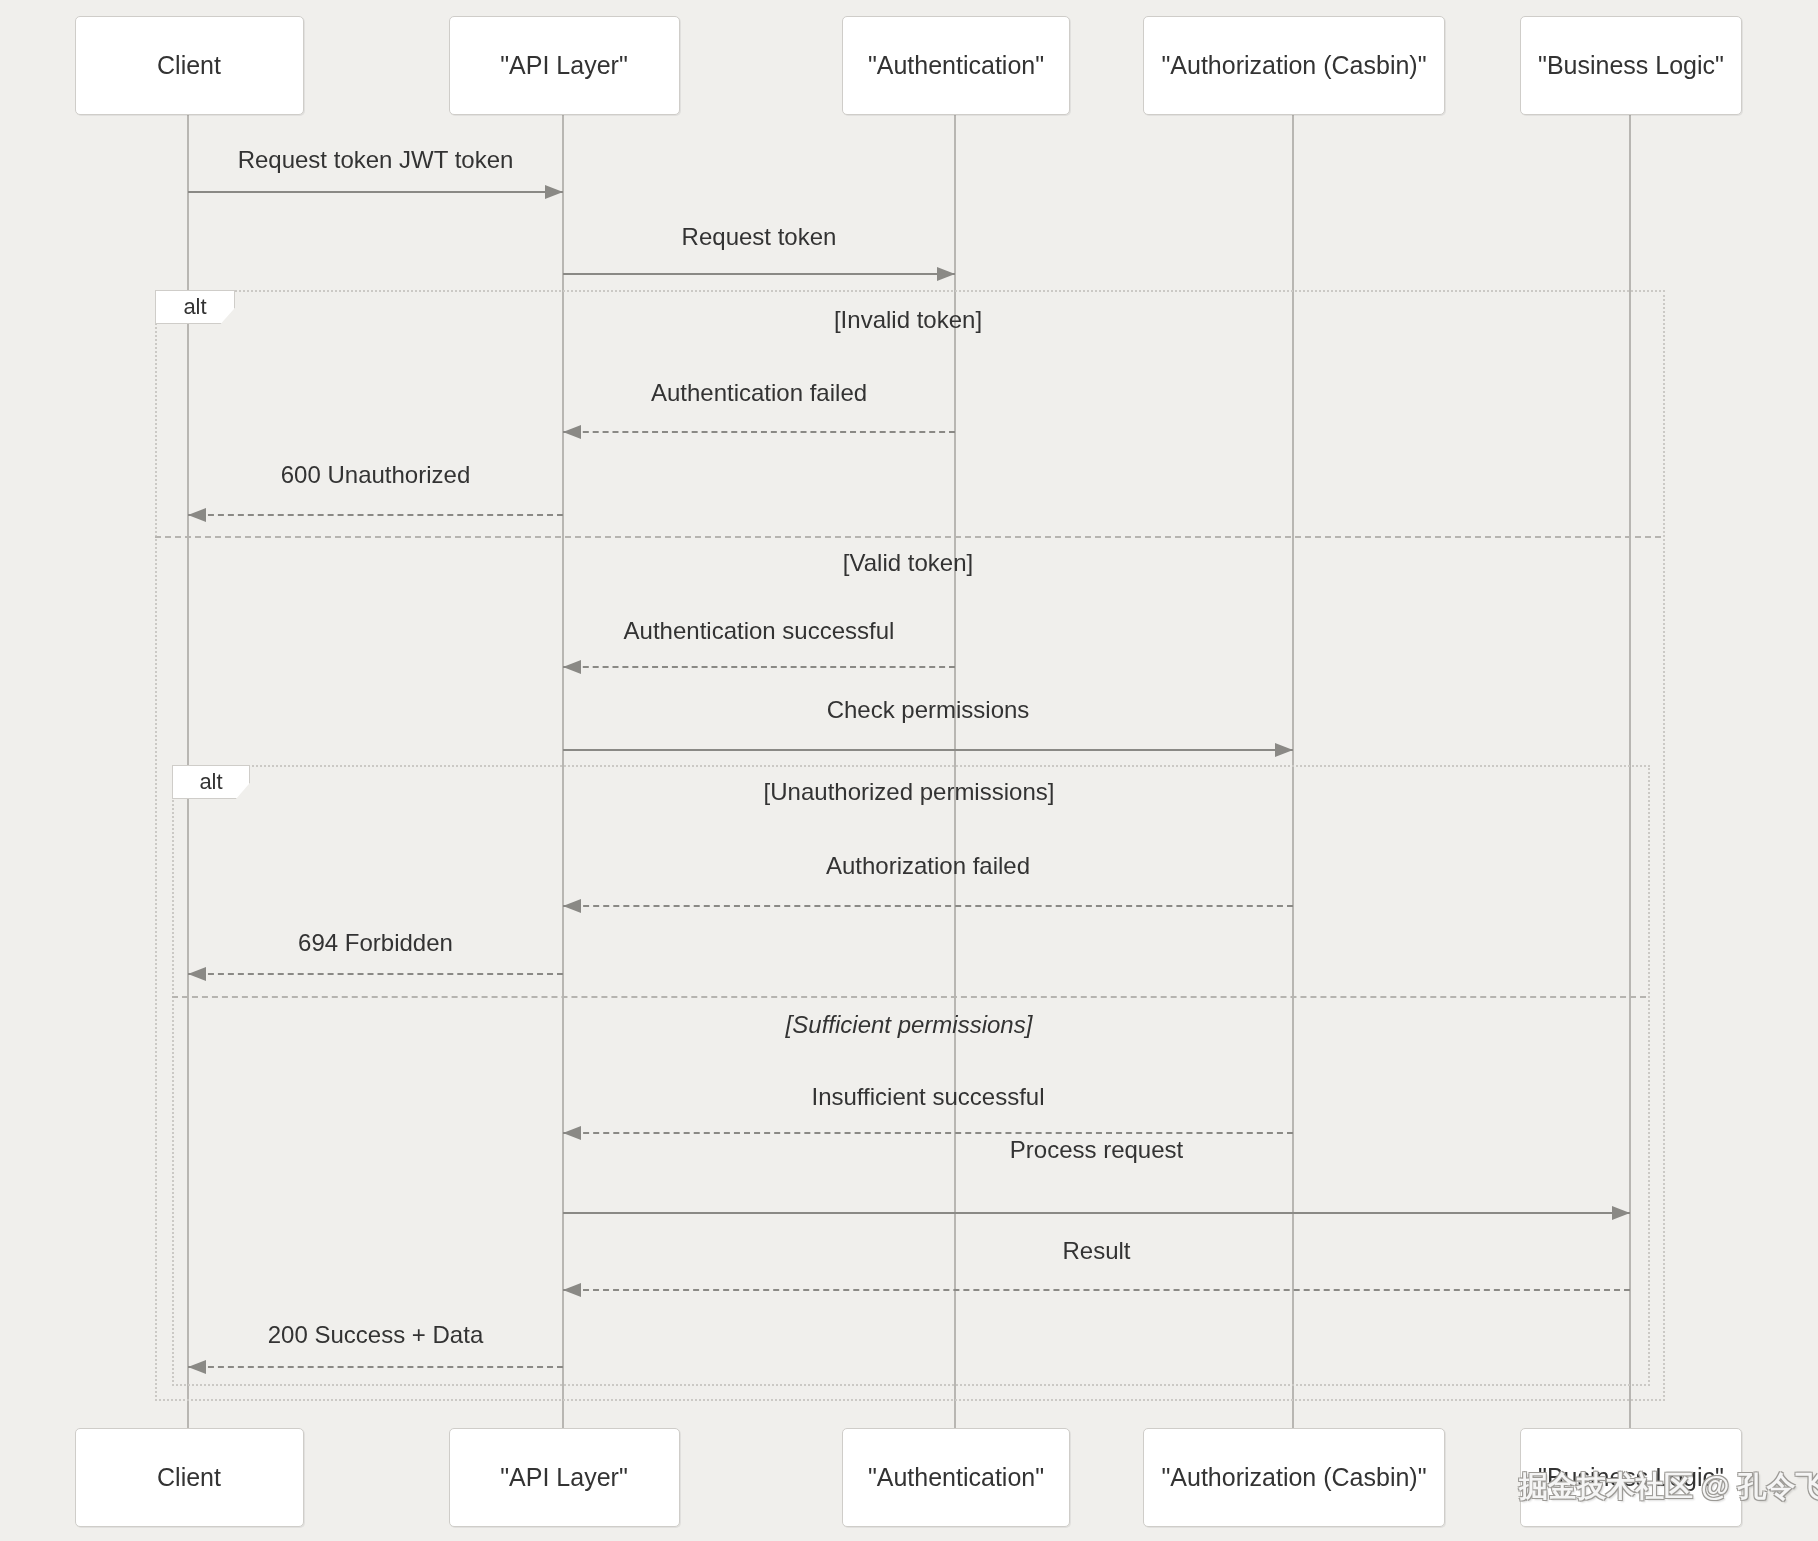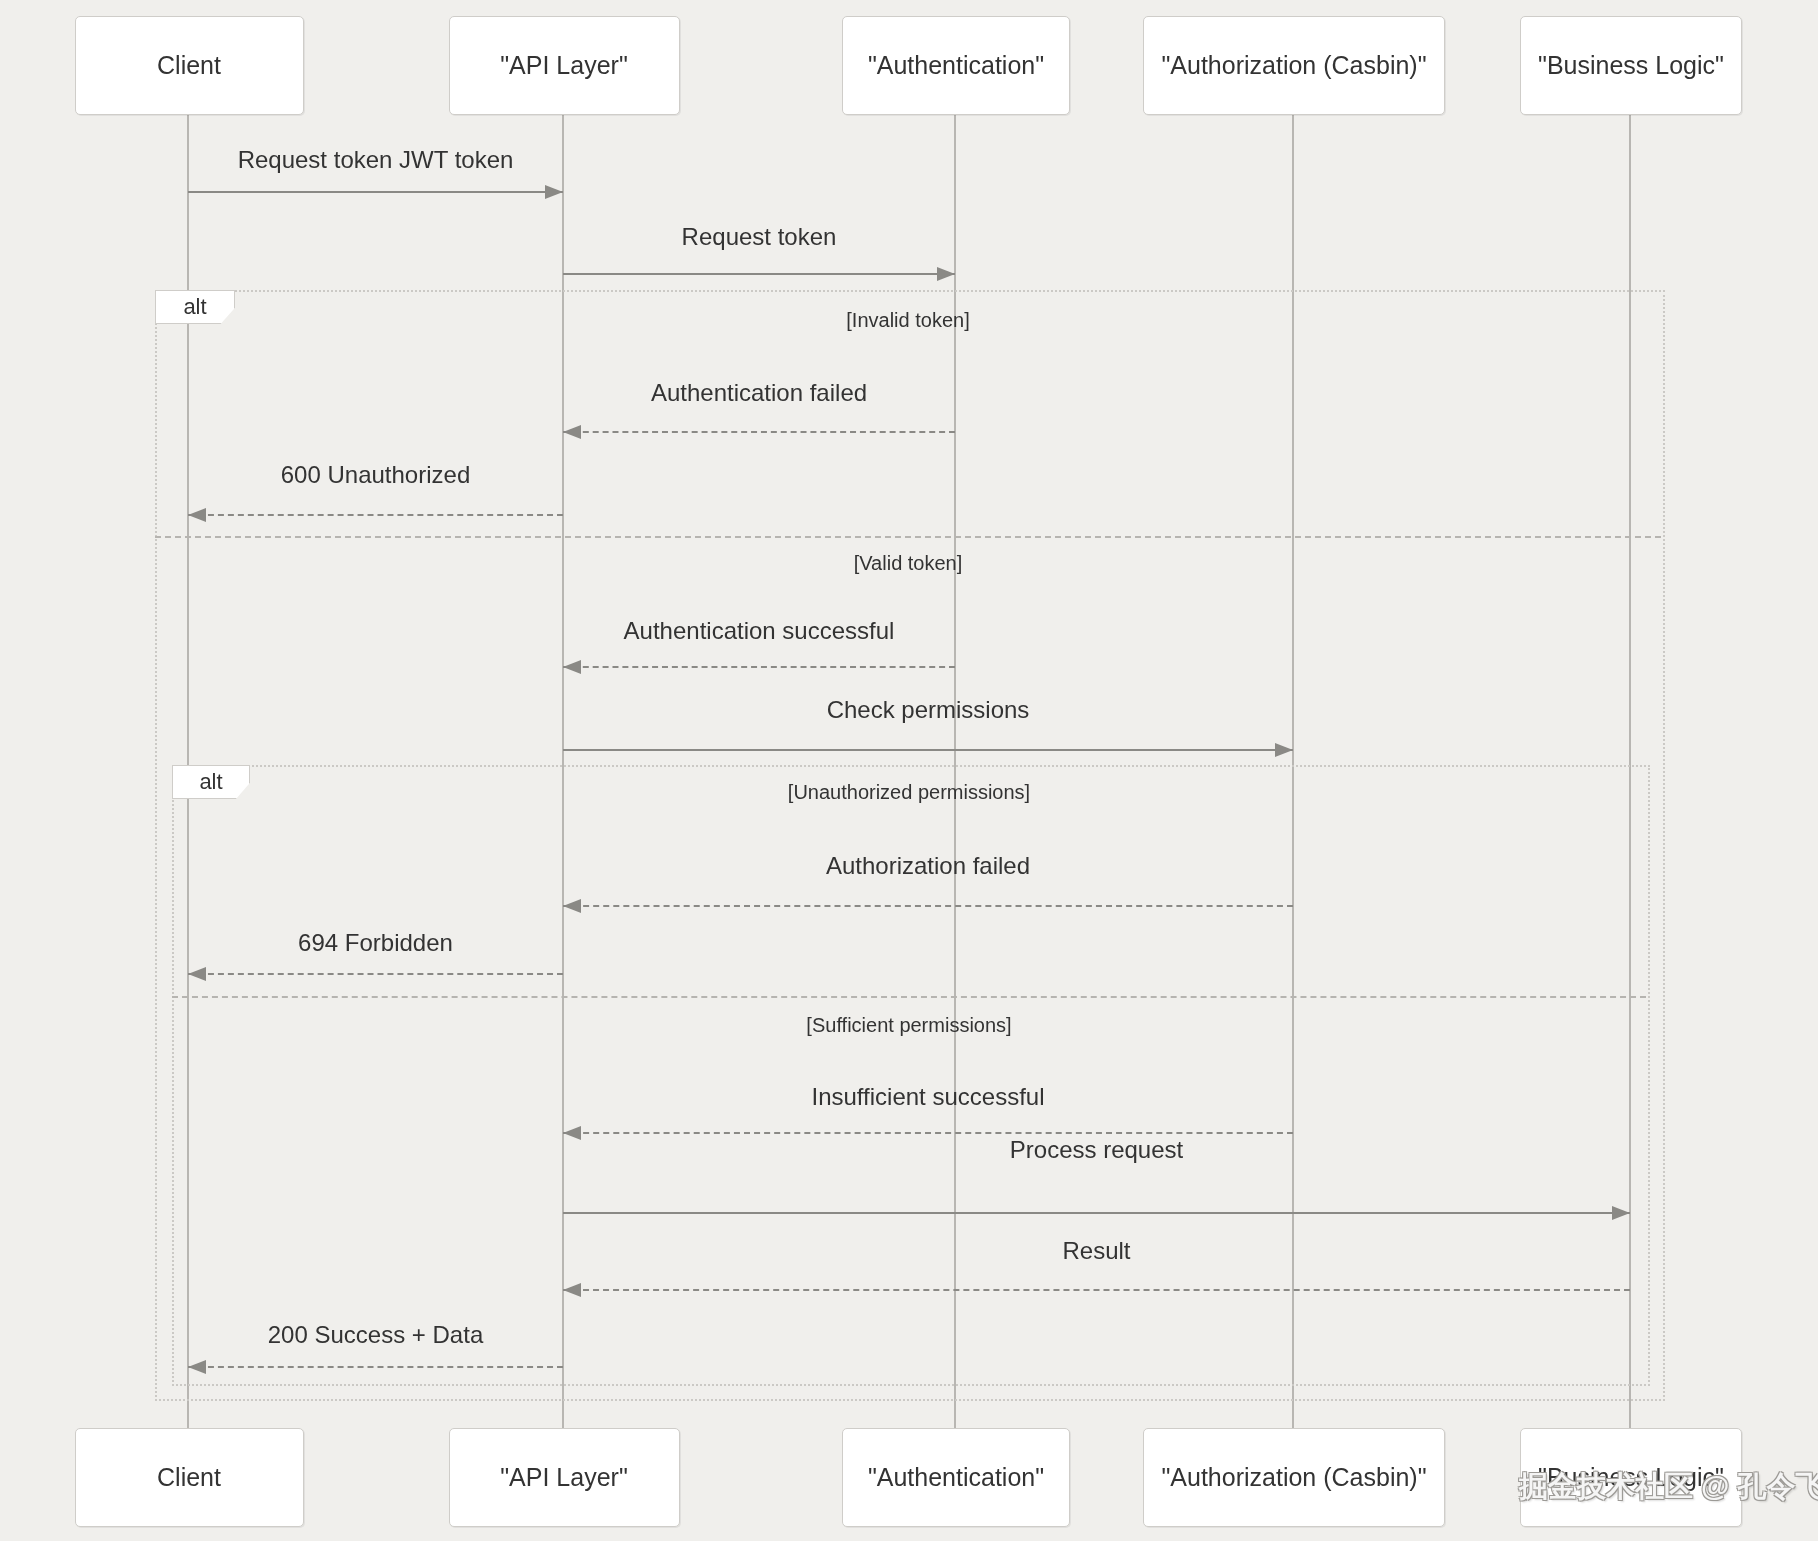--- a/index.html
+++ b/index.html
@@ -16,21 +16,21 @@
   .pbox span{font-size:25px;color:var(--text);white-space:nowrap;text-align:right;}
 
   .lifeline{position:absolute;width:2px;background:var(--lifeline);z-index:1;}
 
   .frame{position:absolute;border:2px dotted var(--frame);z-index:2;}
   .frame-tab{position:absolute;background:var(--box-bg);border:1px solid var(--box-border);
              z-index:3;display:flex;align-items:center;justify-content:center;
              clip-path:polygon(0 0,100% 0,100% 52%,82% 100%,0 100%);}
   .frame-tab span{font-size:22px;color:var(--text);}
 
-  .section-label{position:absolute;transform:translate(-50%,-50%);font-size:20px;
+  .section-label{position:absolute;transform:translate(-50%,-50%);font-size:24px;
                  white-space:nowrap;z-index:4;color:var(--text);}
   .divider{position:absolute;height:0;border-top:2px dashed var(--divider);z-index:2;}
 
   .msg-label{position:absolute;transform:translate(-50%,-50%);font-size:24px;
              white-space:nowrap;z-index:4;color:var(--text);}
   .msg-line{position:absolute;height:0;z-index:4;}
   .msg-line.solid{border-top:2px solid var(--arrow);}
   .msg-line.dashed{border-top:2px dashed var(--arrow);}
   .arrow-head{position:absolute;width:0;height:0;top:-8px;}
   .arrow-head.right{right:0;border-left:18px solid var(--arrow);
@@ -87,21 +87,21 @@
     </div>
     <div class="section-label" style="left: 908px; top: 320px;">[Invalid token]</div>
     <div class="divider" style="left: 155px; top: 536px; width: 1506px;"></div>
     <div class="section-label" style="left: 908px; top: 563px;">[Valid token]</div>
     <div class="frame" style="left: 172px; top: 765px; width: 1474px; height: 617px;"></div>
     <div class="frame-tab" style="left: 172px; top: 765px; width: 76px; height: 32px;">
       <span>alt</span>
     </div>
     <div class="section-label" style="left: 909px; top: 792px;">[Unauthorized permissions]</div>
     <div class="divider" style="left: 172px; top: 996px; width: 1474px;"></div>
-    <div class="section-label" style="left: 909px; top: 1025px;">[Sufficient permissions]</div>
+    <div class="section-label" style="left: 909px; top: 1025px; font-style: italic;">[Sufficient permissions]</div>
     <div class="msg-label" style="left: 375.5px; top: 160px;">Request token JWT token</div>
     <div class="msg-line solid" style="left: 188px; top: 191px; width: 375px;">
       <div class="arrow-head right"></div>
     </div>
     <div class="msg-label" style="left: 759px; top: 237px;">Request token</div>
     <div class="msg-line solid" style="left: 563px; top: 273px; width: 392px;">
       <div class="arrow-head right"></div>
     </div>
     <div class="msg-label" style="left: 759px; top: 393px;">Authentication failed</div>
     <div class="msg-line dashed" style="left: 563px; top: 431px; width: 392px;">

